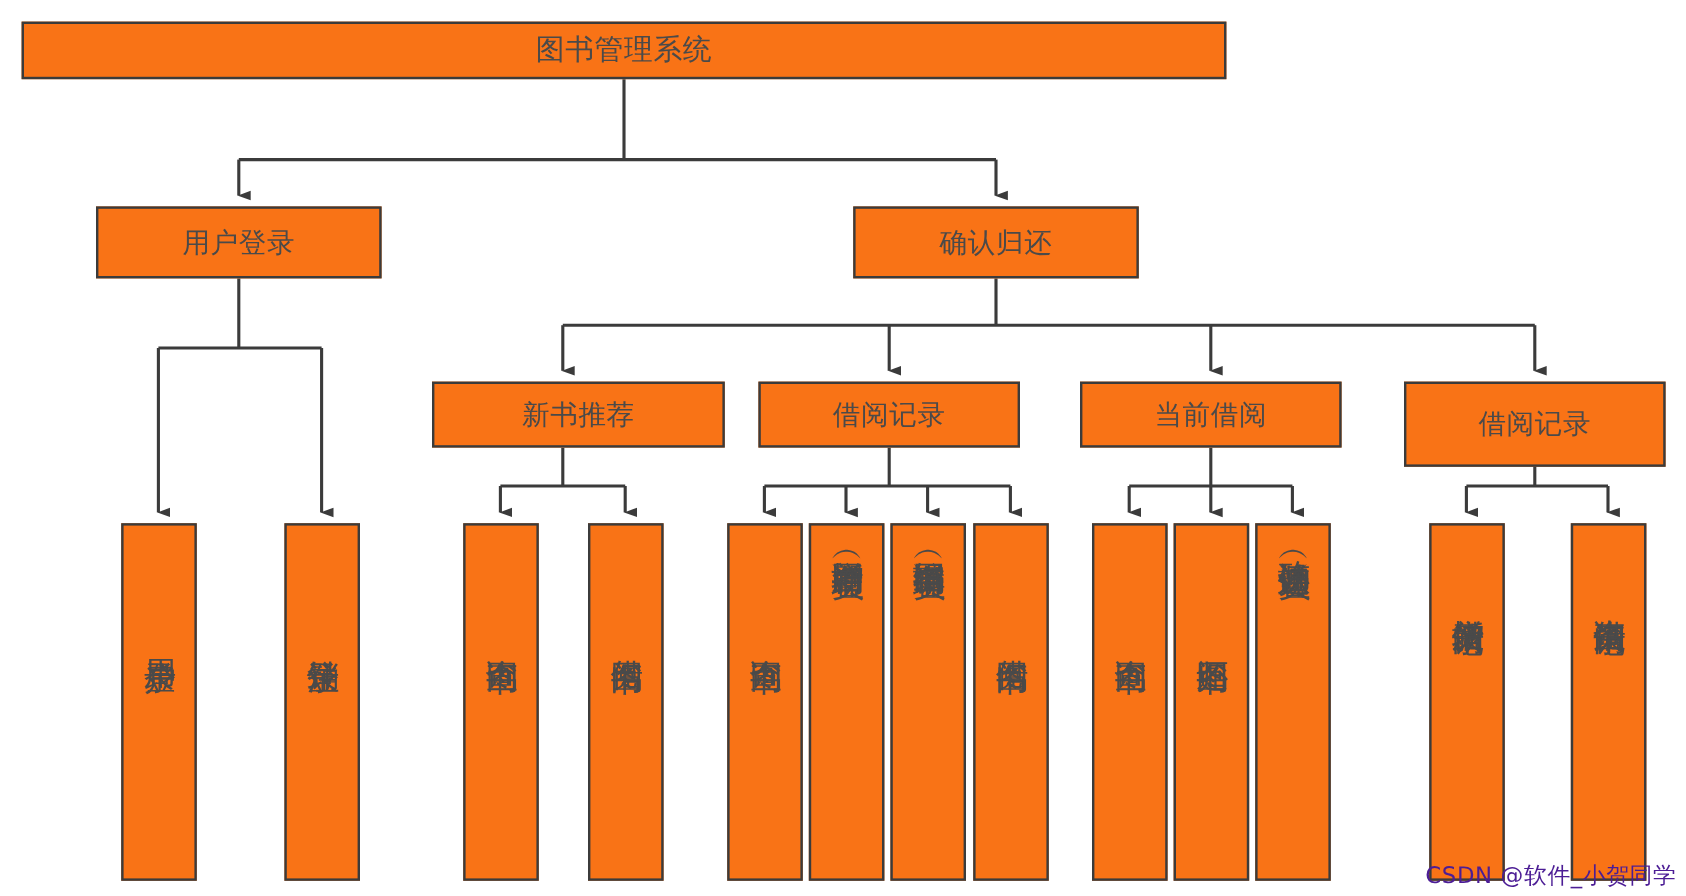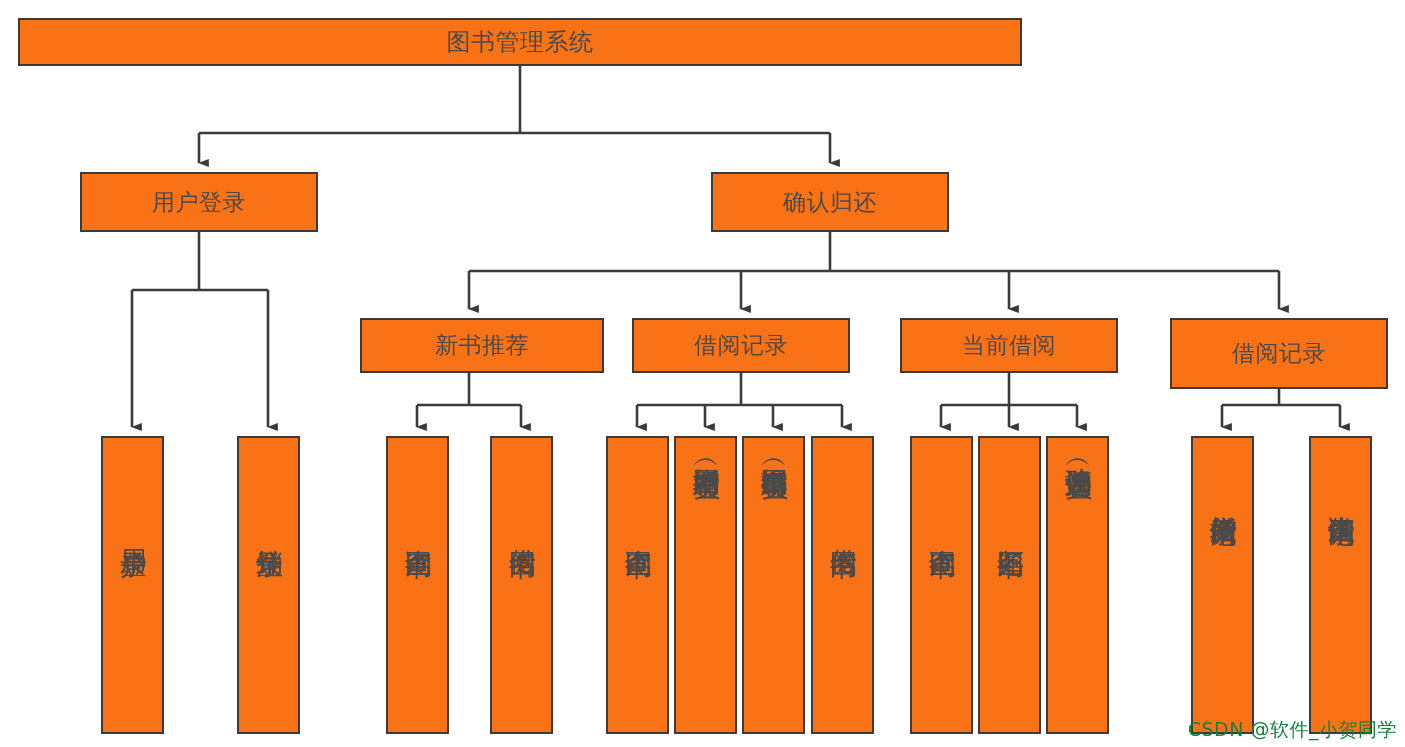--- a/index.html
+++ b/index.html
@@ -46,21 +46,21 @@
     white-space:nowrap;
   }
   .node.leaf.mid .lbl{margin-top:84px;}
   .node.leaf.mid2 .lbl{margin-top:50px;}
   .node.leaf.top .lbl{margin-top:2px;}
 
   #watermark{
     position:absolute;
     right:8px;bottom:4px;
     font-size:19px;
-    color:#15803d;
+    color:#4c1d95;
     letter-spacing:.5px;
     white-space:nowrap;
   }
 </style>
 </head>
 <body>
 
 <div id="stage">
 
   <svg id="edges" viewBox="0 0 1405 747" xmlns="http://www.w3.org/2000/svg">

